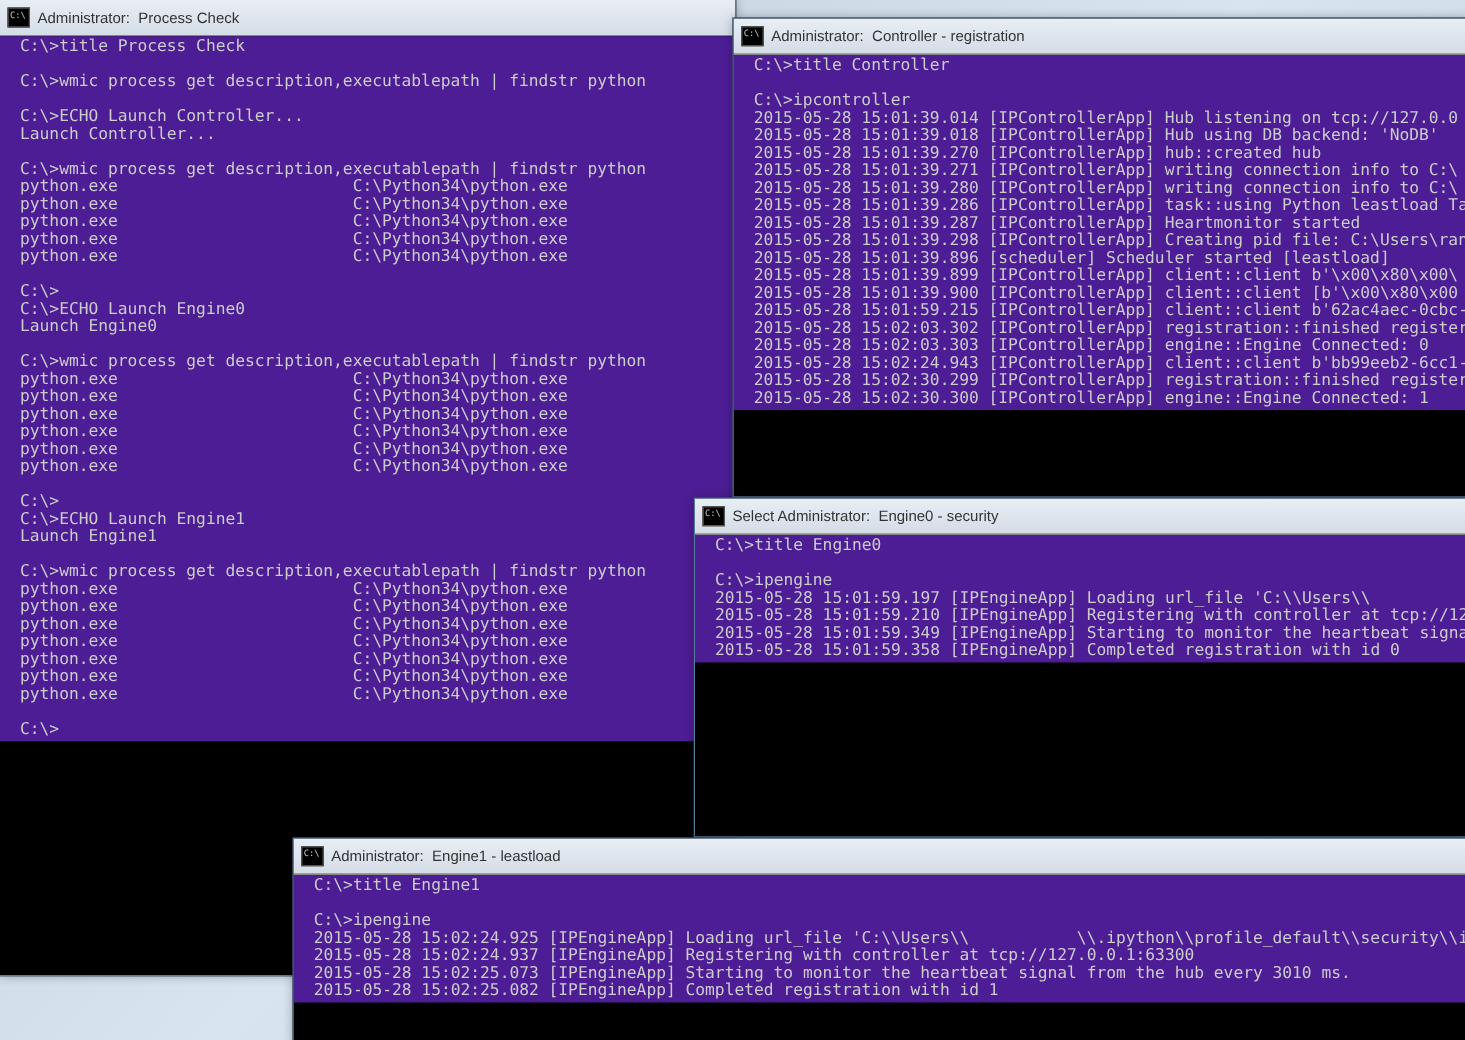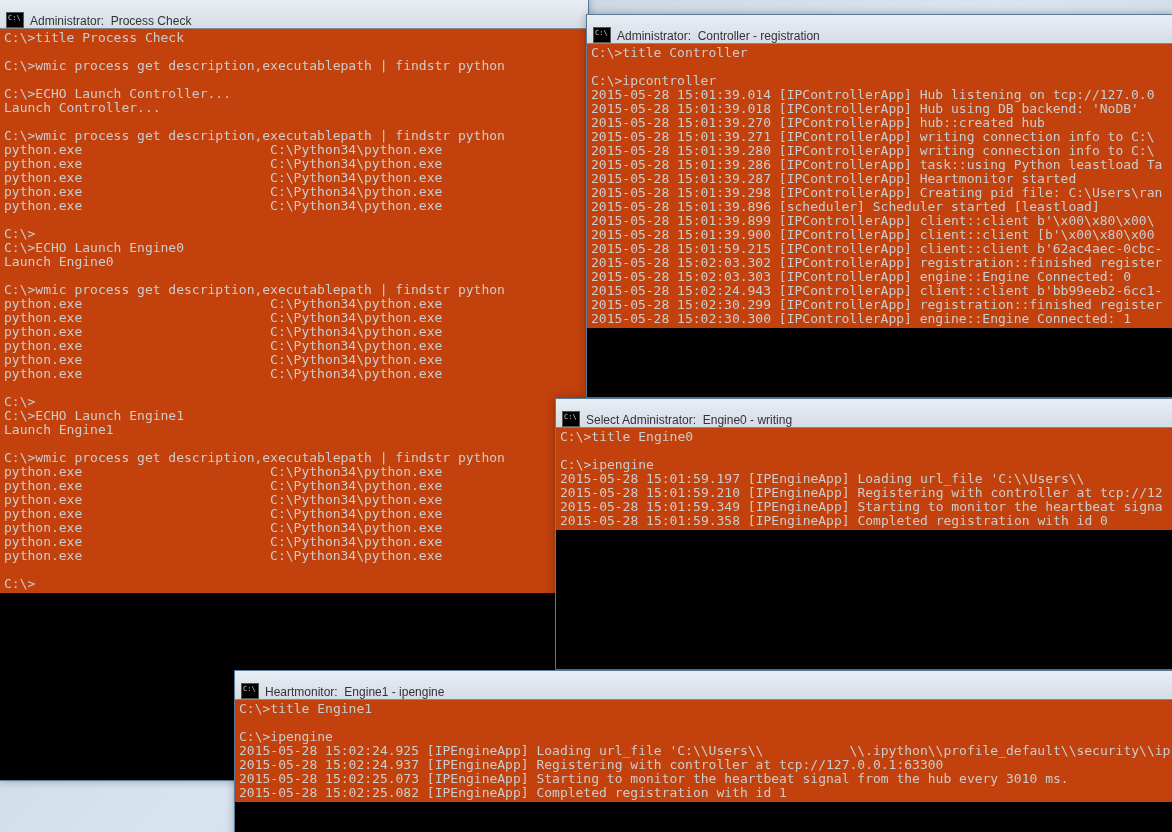--- a/index.html
+++ b/index.html
@@ -1,21 +1,21 @@
 <!DOCTYPE html>
 <html><head>
 <meta charset="utf-8">
 <style>
 html,body{margin:0;padding:0;width:1172px;height:832px;background:linear-gradient(135deg,#bcc8d4 0%,#d8e4f0 50%,#bcc8d4 100%);font-family:Consolas,'Courier New',monospace;overflow:hidden;position:relative}
 .window{position:absolute;background:#000;border:1px solid #5a7a9a;box-shadow:0 0 8px rgba(0,0,0,.3)}
-.titlebar{height:28px;background:linear-gradient(#e8eef4,#d4dce6);display:flex;align-items:flex-end;padding:0 6px;font-family:'Segoe UI',Tahoma,sans-serif;font-size:12px;color:#333;border-bottom:1px solid #888}
+.titlebar{height:28px;background:linear-gradient(#e8eef4,#d4dce6);display:flex;align-items:center;padding:0 6px;font-family:'Segoe UI',Tahoma,sans-serif;font-size:12px;color:#333;border-bottom:1px solid #888}
 .titlebar .icon{width:16px;height:14px;background:#000;border:1px solid #555;margin-right:6px;position:relative;flex-shrink:0}
 .titlebar .icon::before{content:"C:\\";color:#ccc;font-size:7px;position:absolute;top:1px;left:1px;font-family:monospace}
 .titlebar .txt{white-space:pre}
-.term{background:#c2410c;color:#ccc;font-size:13px;line-height:14px;padding:2px 4px;white-space:pre;overflow:hidden;font-family:Consolas,'Lucida Console',monospace}
+.term{background:#4c1d95;color:#ccc;font-size:13px;line-height:14px;padding:2px 16px;white-space:pre;overflow:hidden;font-family:Consolas,'Lucida Console',monospace}
 .term .line{display:block;min-height:14px}
 #w1{left:-1px;top:-1px;width:588px;height:780px;z-index:1}
 #w2{left:586px;top:14px;width:588px;height:382px;z-index:2}
 #w3{left:555px;top:398px;width:620px;height:270px;z-index:3}
 #w4{left:234px;top:670px;width:940px;height:164px;z-index:4}
 </style>
 </head>
 <body>
 
 <div class="window" id="w1">
@@ -30,24 +30,24 @@
   <div class="titlebar">
     <span class="icon"></span>
     <span class="txt">Administrator:  Controller - registration</span>
   </div>
   <div class="term" id="t2"><span class="line">C:\&gt;title Controller</span><span class="line"></span><span class="line">C:\&gt;ipcontroller</span><span class="line">2015-05-28 15:01:39.014 [IPControllerApp] Hub listening on tcp://127.0.0</span><span class="line">2015-05-28 15:01:39.018 [IPControllerApp] Hub using DB backend: 'NoDB'</span><span class="line">2015-05-28 15:01:39.270 [IPControllerApp] hub::created hub</span><span class="line">2015-05-28 15:01:39.271 [IPControllerApp] writing connection info to C:\</span><span class="line">2015-05-28 15:01:39.280 [IPControllerApp] writing connection info to C:\</span><span class="line">2015-05-28 15:01:39.286 [IPControllerApp] task::using Python leastload Ta</span><span class="line">2015-05-28 15:01:39.287 [IPControllerApp] Heartmonitor started</span><span class="line">2015-05-28 15:01:39.298 [IPControllerApp] Creating pid file: C:\Users\ran</span><span class="line">2015-05-28 15:01:39.896 [scheduler] Scheduler started [leastload]</span><span class="line">2015-05-28 15:01:39.899 [IPControllerApp] client::client b'\x00\x80\x00\</span><span class="line">2015-05-28 15:01:39.900 [IPControllerApp] client::client [b'\x00\x80\x00</span><span class="line">2015-05-28 15:01:59.215 [IPControllerApp] client::client b'62ac4aec-0cbc-</span><span class="line">2015-05-28 15:02:03.302 [IPControllerApp] registration::finished register</span><span class="line">2015-05-28 15:02:03.303 [IPControllerApp] engine::Engine Connected: 0</span><span class="line">2015-05-28 15:02:24.943 [IPControllerApp] client::client b'bb99eeb2-6cc1-</span><span class="line">2015-05-28 15:02:30.299 [IPControllerApp] registration::finished register</span><span class="line">2015-05-28 15:02:30.300 [IPControllerApp] engine::Engine Connected: 1</span></div>
 </div>
 
 <div class="window" id="w3">
   <div class="titlebar">
     <span class="icon"></span>
-    <span class="txt">Select Administrator:  Engine0 - writing</span>
+    <span class="txt">Select Administrator:  Engine0 - security</span>
   </div>
   <div class="term" id="t3"><span class="line">C:\&gt;title Engine0</span><span class="line"></span><span class="line">C:\&gt;ipengine</span><span class="line">2015-05-28 15:01:59.197 [IPEngineApp] Loading url_file 'C:\\Users\\              \</span><span class="line">2015-05-28 15:01:59.210 [IPEngineApp] Registering with controller at tcp://12</span><span class="line">2015-05-28 15:01:59.349 [IPEngineApp] Starting to monitor the heartbeat signa</span><span class="line">2015-05-28 15:01:59.358 [IPEngineApp] Completed registration with id 0</span></div>
 </div>
 
 <div class="window" id="w4">
   <div class="titlebar">
     <span class="icon"></span>
-    <span class="txt">Heartmonitor:  Engine1 - ipengine</span>
+    <span class="txt">Administrator:  Engine1 - leastload</span>
   </div>
   <div class="term" id="t4"><span class="line">C:\&gt;title Engine1</span><span class="line"></span><span class="line">C:\&gt;ipengine</span><span class="line">2015-05-28 15:02:24.925 [IPEngineApp] Loading url_file 'C:\\Users\\           \\.ipython\\profile_default\\security\\ip</span><span class="line">2015-05-28 15:02:24.937 [IPEngineApp] Registering with controller at tcp://127.0.0.1:63300</span><span class="line">2015-05-28 15:02:25.073 [IPEngineApp] Starting to monitor the heartbeat signal from the hub every 3010 ms.</span><span class="line">2015-05-28 15:02:25.082 [IPEngineApp] Completed registration with id 1</span></div>
 </div>
 
 </body></html>

